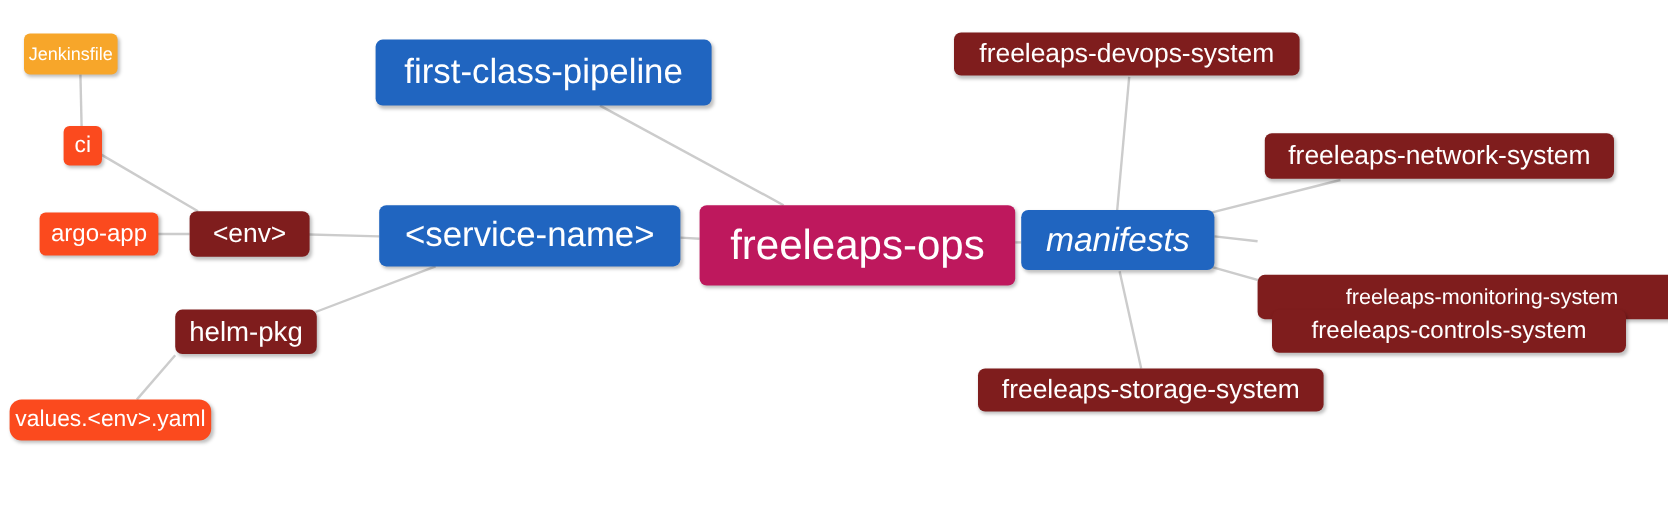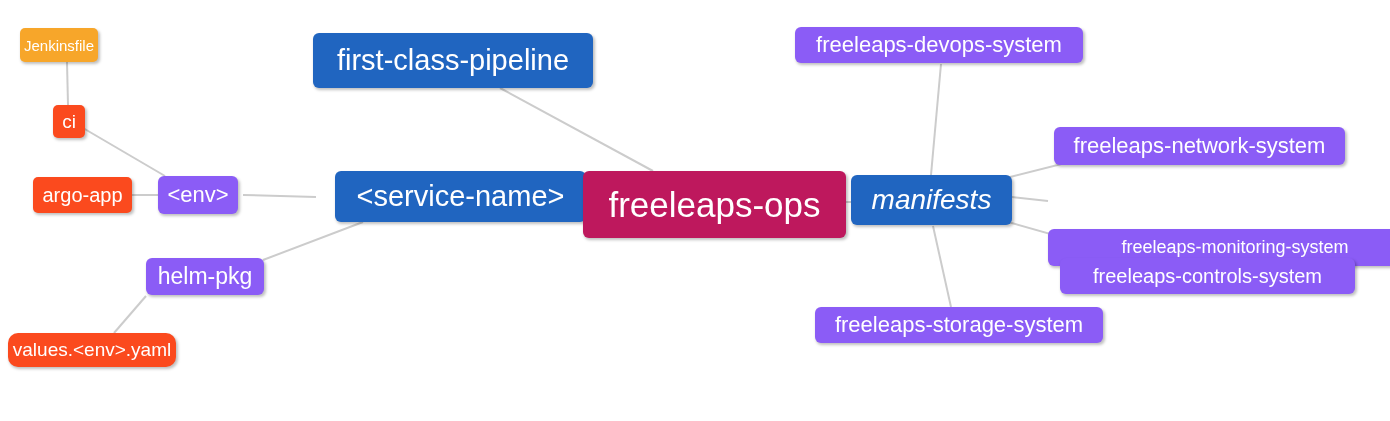--- a/index.html
+++ b/index.html
@@ -32,37 +32,37 @@
     color:#ffffff;
     white-space:nowrap;
     border-radius:6px;
     box-shadow:1.5px 2px 3px rgba(0,0,0,0.25);
     cursor:pointer;
     user-select:none;
     box-sizing:border-box;
   }
   .root-node   {background:#be185d;}
   .blue-node   {background:#2065c0;}
-  .green-node  {background:#8b5cf6;}
+  .green-node  {background:#7f1d1d;}
   .red-node    {background:#fb4a1e;}
   .orange-node {background:#f7a62a;}
 
   
   #n-jenkinsfile {left:20px;  top:28px;  width:78px;  height:34px; font-size:15px; border-radius:5px;}
   #n-ci          {left:53px;  top:105px; width:32px;  height:33px; font-size:19px; border-radius:5px;}
   #n-argo-app    {left:33px;  top:177px; width:99px;  height:36px; font-size:20px; border-radius:5px;}
-  #n-env         {left:158px; top:176px; width:80px;  height:38px; font-size:22px;}
+  #n-env         {left:158px; top:176px; width:100px;  height:38px; font-size:22px;}
   #n-helm-pkg    {left:146px; top:258px; width:118px; height:37px; font-size:23px;}
   #n-values      {left:8px;   top:333px; width:168px; height:34px; font-size:19px; border-radius:10px;}
   #n-fcp         {left:313px; top:33px;  width:280px; height:55px; font-size:29px;}
-  #n-service     {left:316px; top:171px; width:251px; height:51px; font-size:29px;margin-left:19px;}
+  #n-service     {left:316px; top:171px; width:251px; height:51px; font-size:29px;}
   #n-root        {left:583px; top:171px; width:263px; height:67px; font-size:35px;}
   #n-manifests   {left:851px; top:175px; width:161px; height:50px; font-size:28px;font-style:italic;}
   #n-devops      {left:795px; top:27px;  width:288px; height:36px; font-size:22px;}
-  #n-network     {left:1054px;top:111px; width:291px; height:38px; font-size:22px;margin-top:16px;}
+  #n-network     {left:1054px;top:111px; width:291px; height:38px; font-size:22px;}
   #n-monitoring  {left:1048px;top:185px; width:374px; height:37px; font-size:18px;margin-top:44px;}
   #n-controls    {left:1060px;top:258px; width:295px; height:36px; font-size:20px;}
   #n-storage     {left:815px; top:307px; width:288px; height:36px; font-size:22px;}
 </style>
 </head>
 <body>
 
 <div class="mindmap">
 
   <svg class="edges" viewBox="0 0 1390 421" xmlns="http://www.w3.org/2000/svg">

